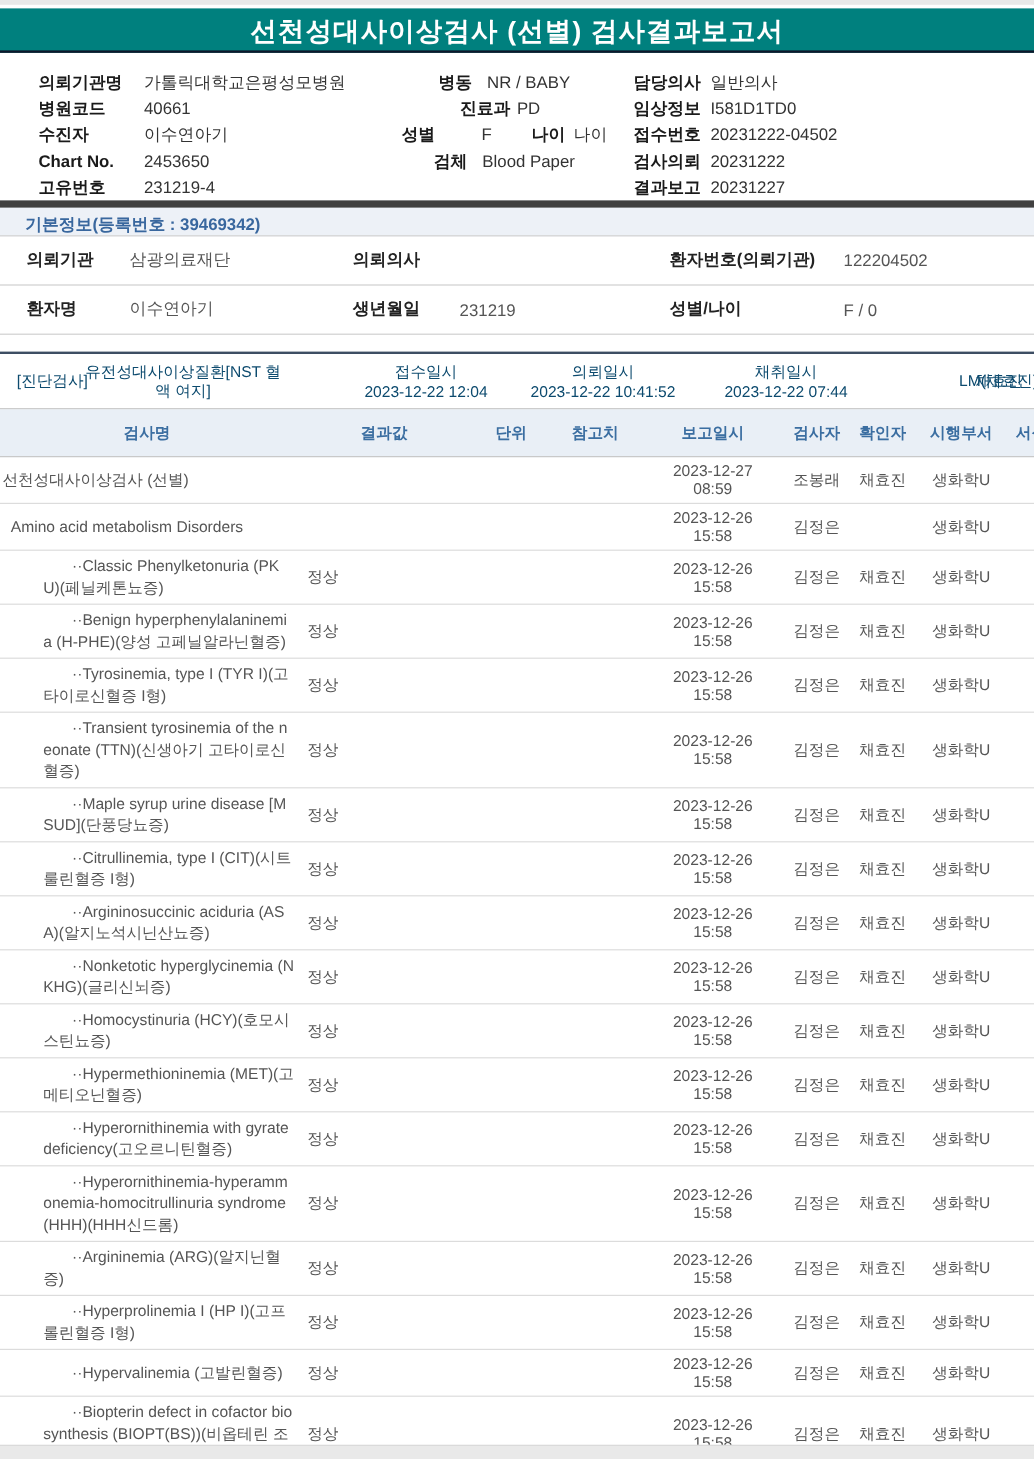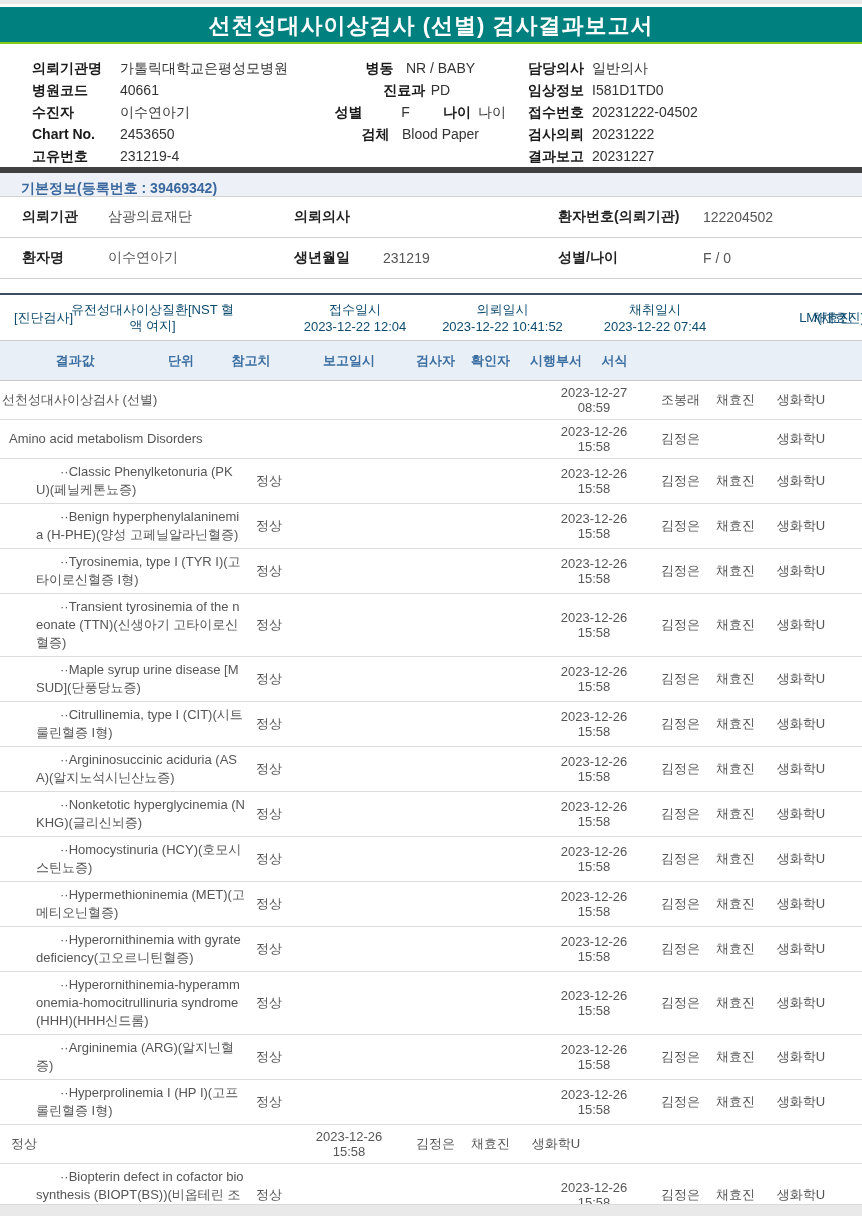--- a/index.html
+++ b/index.html
@@ -4,21 +4,21 @@
 <style>
   * { margin:0; padding:0; box-sizing:border-box; }
   body { background:#fff; }
   .page {
     width:862px; height:1216px; position:relative; overflow:hidden;
     background:#fff; font-family:"Liberation Sans","DejaVu Sans",sans-serif;
     color:#555;
   }
   .top-strip { height:7px; background:#e9e9e9; border-bottom:3px solid #fff; }
   .title-band {
-    height:37px; background:#00807e; border-bottom:2px solid #84cc16;
+    height:37px; background:#00807e; border-bottom:2px solid #0f172a;
     text-align:center;
   }
   .title-band .title {
     color:#fff; font-weight:bold; font-size:22px; line-height:37px; letter-spacing:1px;
   }
   
   .info-section { position:relative; height:123px; }
   .info-col { position:absolute; top:13px; }
   .info-col.c1 { left:32px; }
   .info-col.c2 { left:322px;text-align:center; }
@@ -148,20 +148,21 @@
     <div class="ob-abs ob-c2">
       <span>채취일시</span>
       <span>2023-12-22 07:44</span>
     </div>
     <div class="ob-abs ob-lm">LM(채효진)</div>
     <div class="ob-abs ob-col">채효진</div>
   </div>
 
   <div class="rtable">
     <div class="thead">
+      <div class="hc w-name">검사명</div>
       <div class="hc w-result">결과값</div>
       <div class="hc w-unit">단위</div>
       <div class="hc w-ref">참고치</div>
       <div class="hc w-reported">보고일시</div>
       <div class="hc w-tester">검사자</div>
       <div class="hc w-verifier">확인자</div>
       <div class="hc w-dept">시행부서</div>
       <div class="hc w-form">서식</div>
     </div>
     <div id="rows-host">
@@ -351,20 +352,21 @@
     <div class="c unit w-unit"></div>
     <div class="c ref w-ref"></div>
     <div class="c reported w-reported">2023-12-26
 15:58</div>
     <div class="c tester w-tester">김정은</div>
     <div class="c verifier w-verifier">채효진</div>
     <div class="c dept w-dept">생화학U</div>
     <div class="c form w-form"></div>
   </div>
         <div class="trow">
+    <div class="c name w-name ind-item">··Hypervalinemia (고발린혈증)</div>
     <div class="c result w-result">정상</div>
     <div class="c unit w-unit"></div>
     <div class="c ref w-ref"></div>
     <div class="c reported w-reported">2023-12-26
 15:58</div>
     <div class="c tester w-tester">김정은</div>
     <div class="c verifier w-verifier">채효진</div>
     <div class="c dept w-dept">생화학U</div>
     <div class="c form w-form"></div>
   </div>

